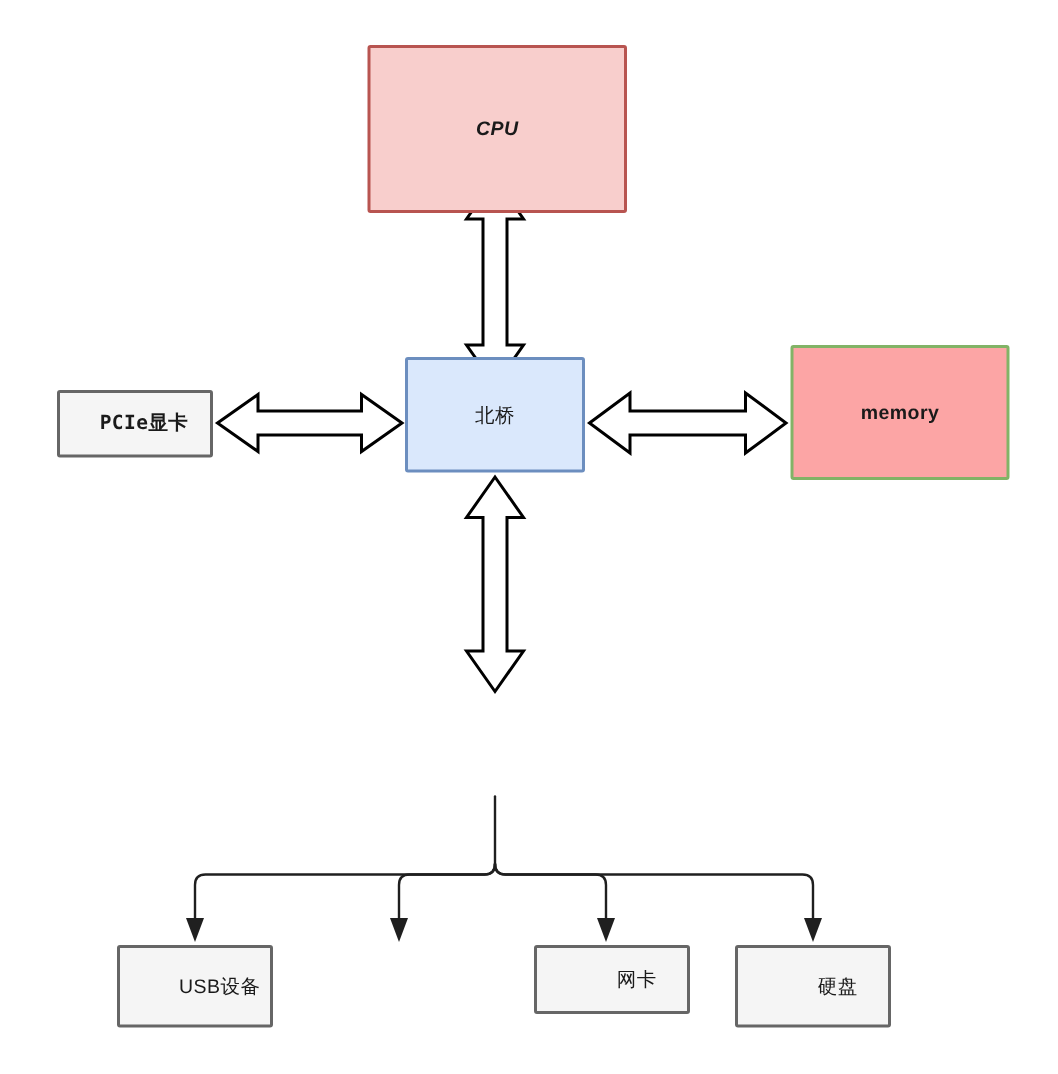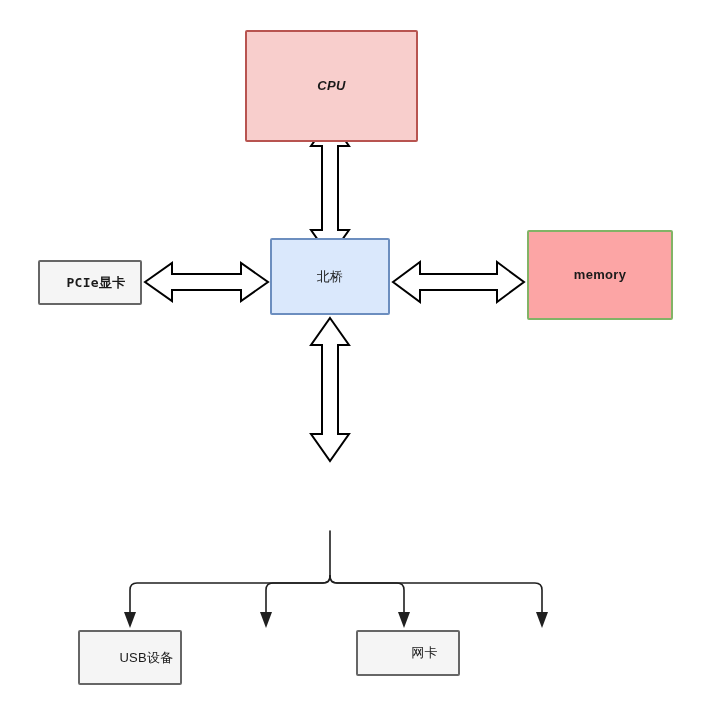--- a/index.html
+++ b/index.html
@@ -183,14 +183,17 @@
 
   <div class="node node-device" style="left:78px; top:630px; width:104px; height:55px;">
     <span>USB设备</span>
   </div>
 
 
   <div class="node node-device" style="left:340px; top:630px; width:104px; height:46px;margin-left:16px;">
     <span>网卡</span>
   </div>
 
+  <div class="node node-device" style="left:490px; top:630px; width:104px; height:55px;">
+    <span>硬盘</span>
+  </div>
 
 </div>
 
 </body></html>

